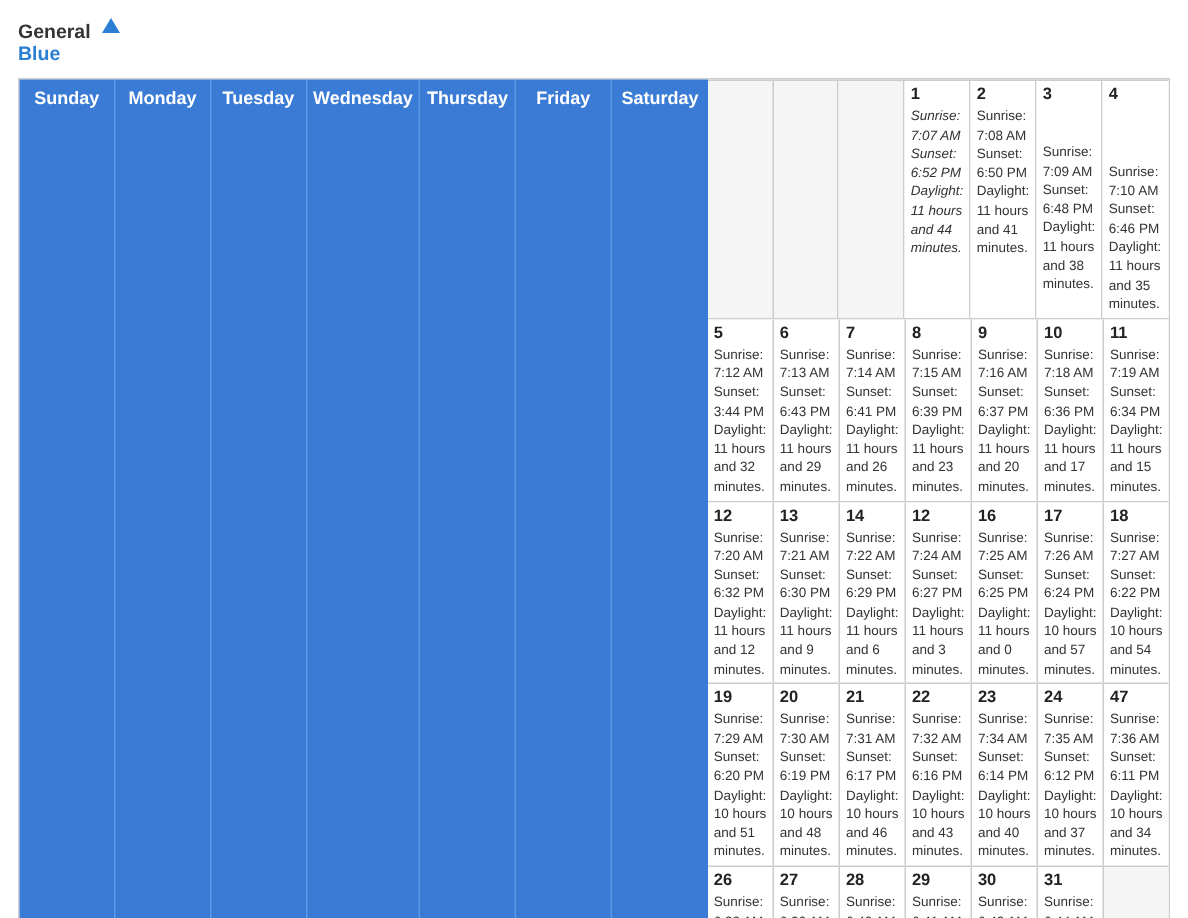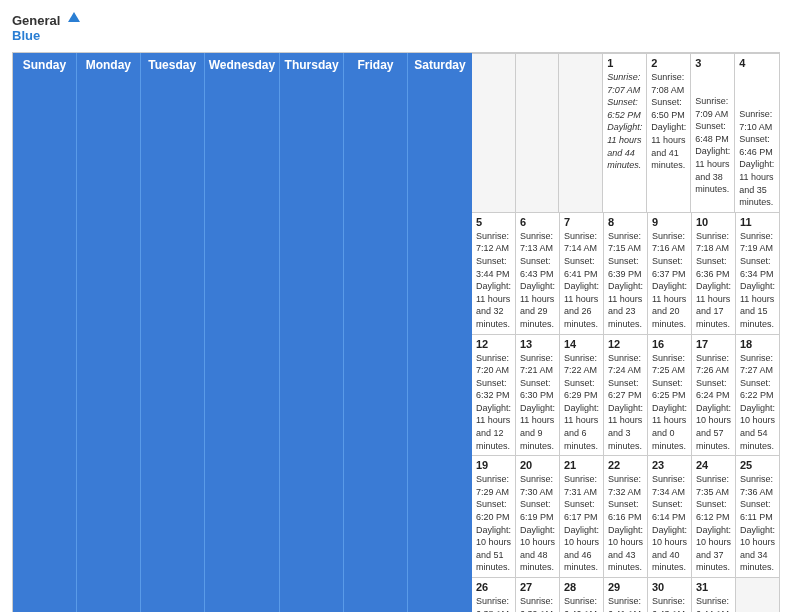--- a/index.html
+++ b/index.html
@@ -272,21 +272,21 @@
 Sunset: 6:14 PM
 Daylight: 10 hours and 40 minutes.</div>
           </div>
           <div class="cal-cell">
             <div class="day-number">24</div>
             <div class="cell-text" style="white-space: pre-line;">Sunrise: 7:35 AM
 Sunset: 6:12 PM
 Daylight: 10 hours and 37 minutes.</div>
           </div>
           <div class="cal-cell">
-            <div class="day-number">25</div>
+            <div class="day-number">47</div>
             <div class="cell-text" style="white-space: pre-line;">Sunrise: 7:36 AM
 Sunset: 6:11 PM
 Daylight: 10 hours and 34 minutes.</div>
           </div>
         </div>
         <div class="cal-row">
           <div class="cal-cell">
             <div class="day-number">26</div>
             <div class="cell-text" style="white-space: pre-line;">Sunrise: 6:38 AM
 Sunset: 5:09 PM

